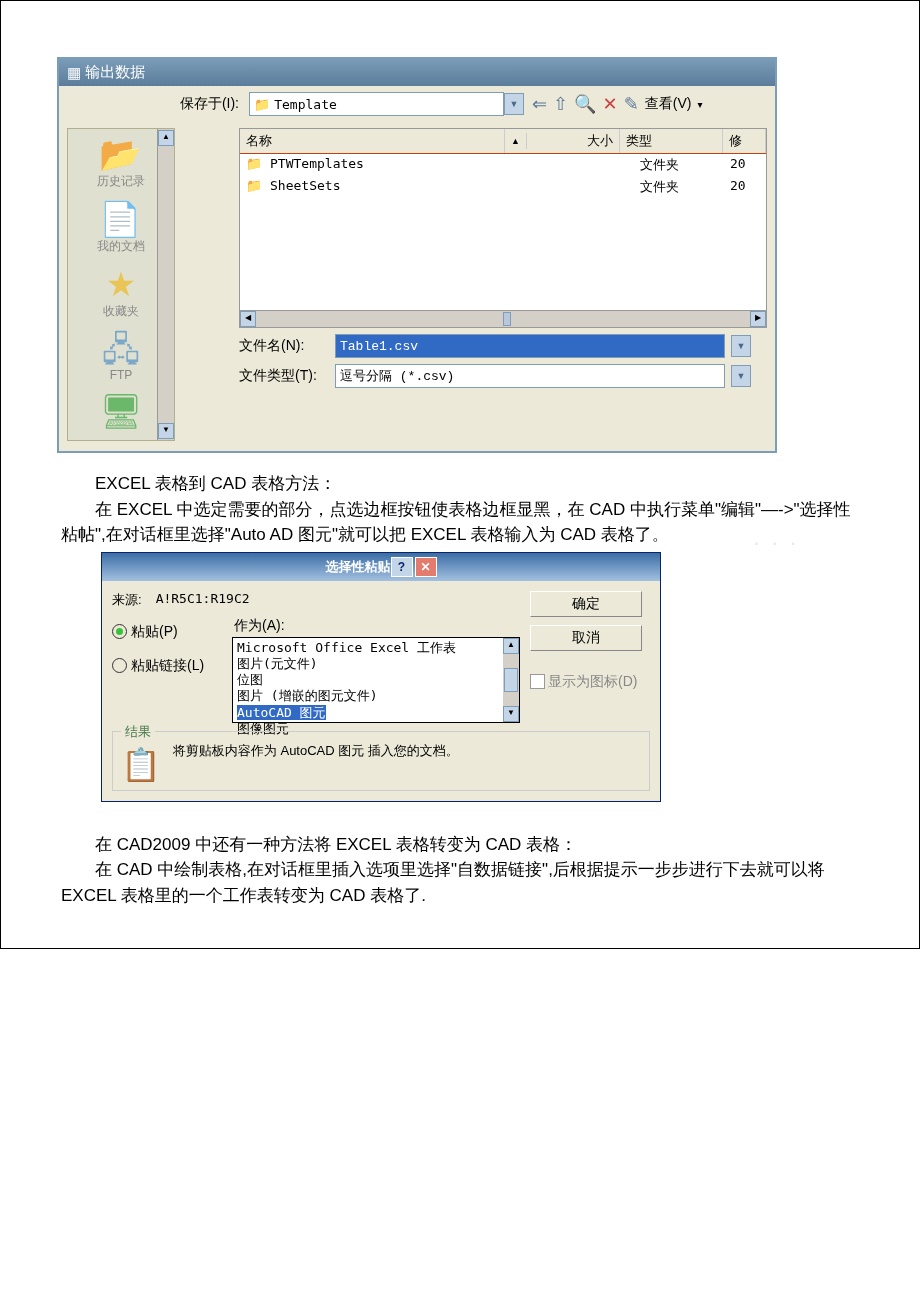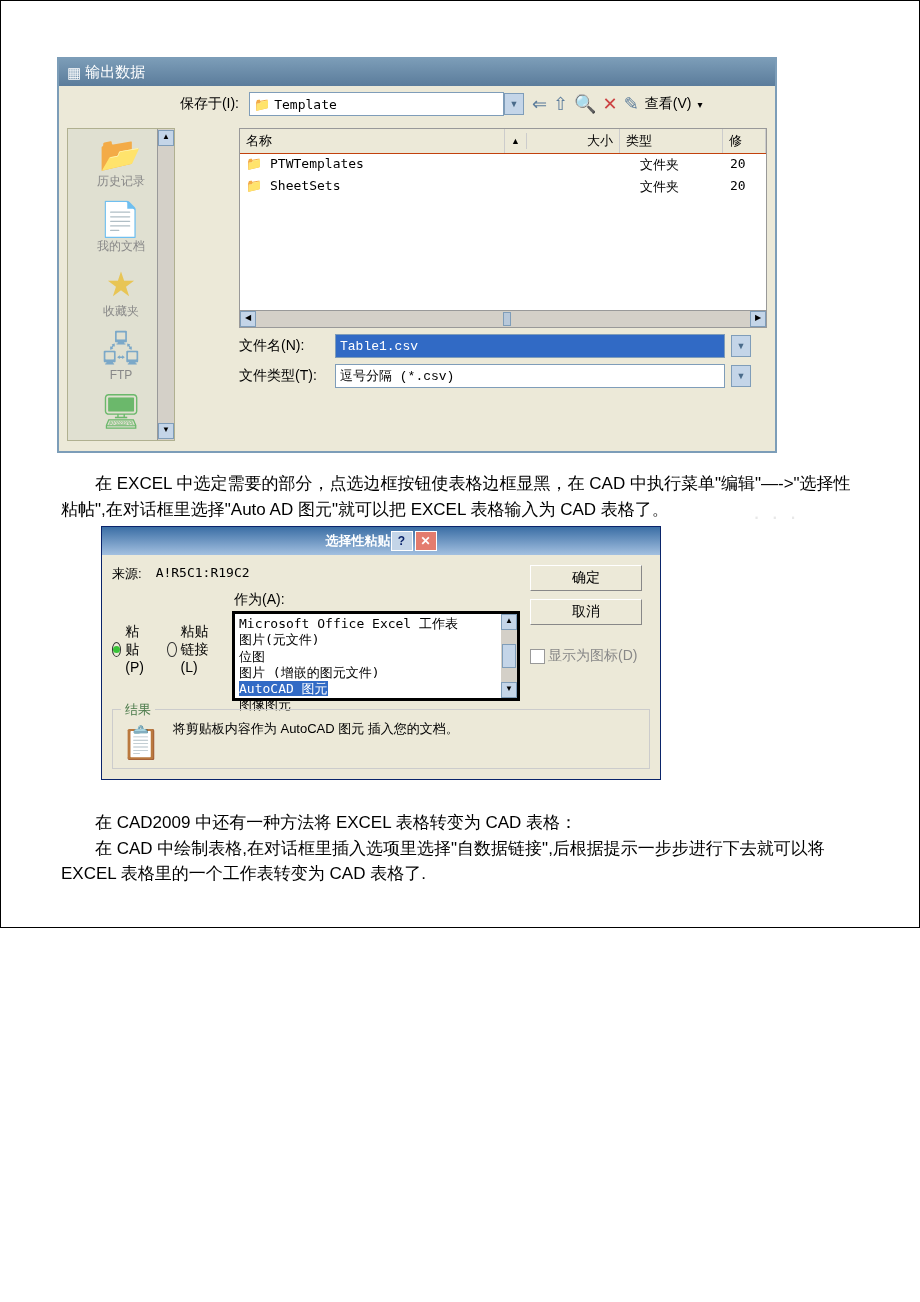--- a/index.html
+++ b/index.html
@@ -48,26 +48,26 @@
 .pd-title{background:linear-gradient(#3B6EA5,#A3C0E0);color:#fff;padding:4px 6px;font-weight:bold;display:flex;align-items:center;justify-content:center}
 .pd-ctl{display:flex;gap:2px}
 .pd-btn{width:20px;height:18px;background:#C4D5E8;border:1px solid #fff;display:inline-flex;align-items:center;justify-content:center;font-size:12px}
 .pd-btn.close{background:#E47C6E;color:#fff;font-weight:bold}
 .pd-body{padding:10px}
 .pd-row{display:flex;align-items:flex-start;margin-bottom:8px}
 .pd-main{display:flex;gap:10px}
 .pd-left{flex:1}
 .pd-right{width:120px}
 .win-btn{width:110px;height:24px;background:#ECE9D8;border:1px solid #888;border-top-color:#fff;border-left-color:#fff;margin-bottom:8px;font-size:14px;text-align:center;line-height:22px}
-.radio-col{display:flex;flex-direction:row;gap:16px;margin-top:6px}
+.radio-col{display:flex;flex-direction:column;gap:16px;margin-top:6px}
 .radio{display:flex;align-items:center;gap:4px;font-size:14px}
 .radio-dot{width:13px;height:13px;border:1px solid #333;border-radius:50%;display:inline-flex;align-items:center;justify-content:center}
 .radio-dot.on::after{content:"";width:7px;height:7px;background:#39C339;border-radius:50%;display:block}
 .as-label{font-size:14px;margin-left:2px;margin-bottom:2px}
-.listbox{border:3px solid #000000;background:#fff;height:84px;display:flex}
+.listbox{border:1px solid #000000;background:#fff;height:84px;display:flex}
 .listbox-inner{flex:1;font-family:monospace;font-size:13px;line-height:1.25;padding:2px 4px}
 .listbox-inner .sel{background:#316AC5;color:#fff;display:inline}
 .lb-scroll{width:16px;background:#D4D0C8;display:flex;flex-direction:column;justify-content:space-between}
 .lb-scroll .sb{background:#C4D5E8;border:1px solid #7F9DB9;height:14px;font-size:8px;text-align:center;line-height:12px}
 .lb-scroll .thumb{flex:0 0 22px;background:#C4D5E8;border:1px solid #7F9DB9;margin:1px}
 .chk{display:flex;align-items:center;gap:3px;color:#888;font-size:14px;margin-top:22px}
 .chk-box{width:13px;height:13px;border:1px solid #999;background:#fff}
 .result-box{border:1px solid #ccc;border-top:1px solid #ccc;margin-top:8px;padding:6px 8px;position:relative}
 .result-box legend{position:absolute;top:-9px;left:8px;background:#ECE9D8;padding:0 4px;color:#4A7A4A;font-size:13px}
 .result-row{display:flex;gap:12px;align-items:flex-start;margin-top:4px}
@@ -164,20 +164,21 @@
                 <span>逗号分隔 (*.csv)</span>
               </div>
         <span class="combo-arrow">▼</span>
         <div style="width:10px"></div>
       </div>
     </div>
   </div>
 </div>
 
 <div class="para watermark">
+  <div class="indent">EXCEL 表格到 CAD 表格方法：</div>
   <div class="indent">在 EXCEL 中选定需要的部分，点选边框按钮使表格边框显黑，在 CAD 中执行菜单"编辑"—-&gt;"选择性粘帖",在对话框里选择"Auto AD 图元"就可以把 EXCEL 表格输入为 CAD 表格了。</div>
   <div class="wm">. . .</div>
 </div>
 
 <div class="paste-dialog">
   <div class="pd-title">
     <span>选择性粘贴</span>
     <span class="pd-ctl">
       <span class="pd-btn" style="color:#0A246A;font-weight:bold">?</span>
       <span class="pd-btn close">✕</span>

